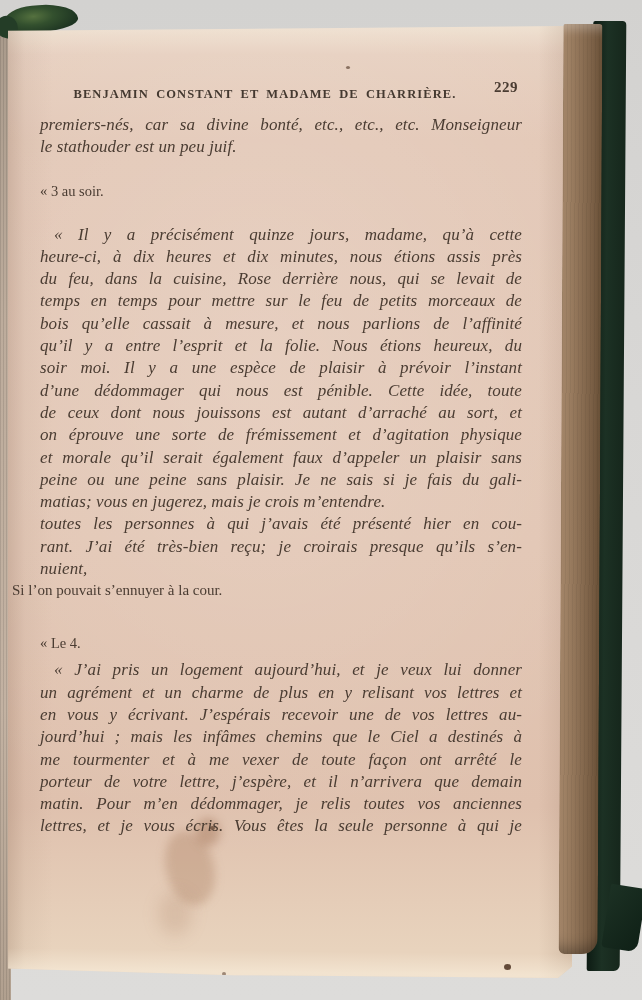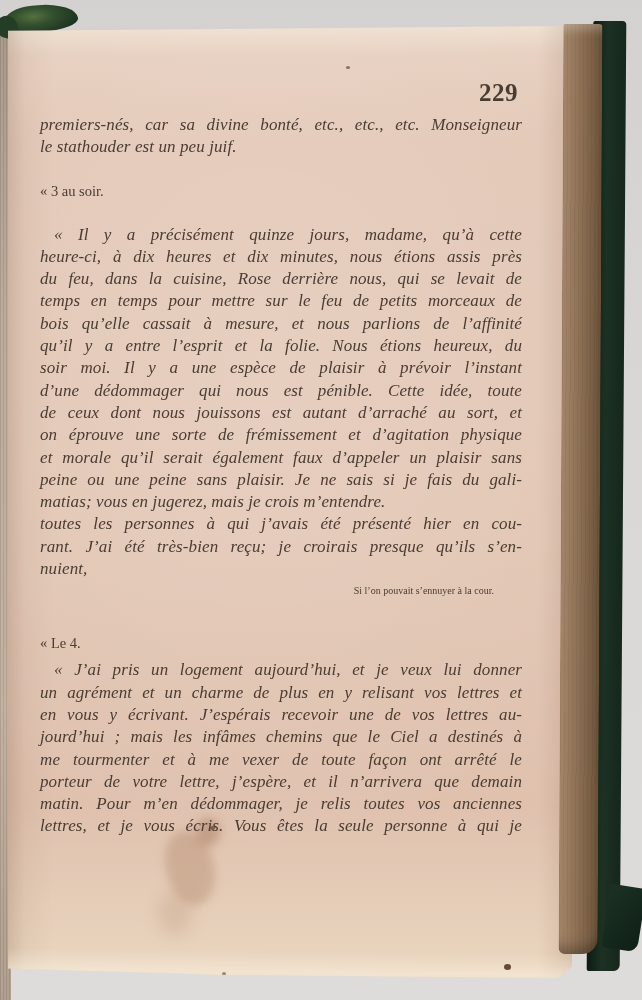--- a/index.html
+++ b/index.html
@@ -52,31 +52,31 @@
   .speck.p1{left:496px; top:938px; width:7px; height:6px;}
   .speck.p2{left:214px; top:946px; width:4px; height:4px; opacity:0.6;}
   .speck.p3{left:338px; top:40px; width:4px; height:3px; opacity:0.7;}
   .speck.p4{left:202px; top:800px; width:5px; height:4px; opacity:0.7;}
 
   
   .text-area{position:absolute; left:32px; top:58px; width:482px; color:#4a3c32;}
   .rh{position:relative; height:20px; margin-bottom:10px; text-align:center;}
   .rh-title{font-size:12.5px; letter-spacing:1.1px; word-spacing:3px; font-weight:bold;
       display:inline-block; transform:translateX(-16px); color:#443930;}
-  .rh-num{position:absolute; right:4px; top:-5px; font-size:25px; font-weight:bold; letter-spacing:0.5px;}
+  .rh-num{position:absolute; right:4px; top:-5px; font-size:15px; font-weight:bold; letter-spacing:0.5px;}
   .para{margin:0;font-style:italic;}
   .ln{font-size:17px; line-height:22.3px; height:22.3px; white-space:nowrap;
       text-align:justify; text-align-last:justify; letter-spacing:0.1px;}
   .ln.ind{text-indent:14px;}
   .ln.end{text-align-last:left; white-space:normal;}
   .dateline{font-size:14.5px; text-align:left; padding-right:84px; height:18px; line-height:18px;}
   .dl1{margin-top:23px; margin-bottom:24px;}
   .dl2{margin-top:34px; margin-bottom:7px;}
   .p1{margin-bottom:0;}
-  .interjection{font-size:10px; text-align:right; height:19px; line-height:19px;
+  .interjection{font-size:15px; text-align:left; height:19px; line-height:19px;
       margin-top:1px; transform:translateX(-28px);}
 
   
   .watermark{position:absolute; left:321px; top:835px; z-index:6;
       font-family:"Liberation Sans", sans-serif; font-size:34px; line-height:36px;
       color:#1e3cf0; white-space:nowrap; letter-spacing:0px;}
 </style>
 </head>
 <body>
 
@@ -95,20 +95,21 @@
     <div class="stain s2"></div>
     <div class="stain s3"></div>
     <div class="speck p1"></div>
     <div class="speck p2"></div>
     <div class="speck p3"></div>
     <div class="speck p4"></div>
 
     <div class="text-area">
 
       <div class="rh">
+        <span class="rh-title">BENJAMIN CONSTANT ET MADAME DE CHARRIÈRE.</span>
         <span class="rh-num">229</span>
       </div>
 
       <div class="para p1">
         <div class="ln">premiers-nés, car sa divine bonté, etc., etc., etc. Monseigneur</div>
         <div class="ln end">le stathouder est un peu juif.</div>
       </div>
 
       <div class="dateline dl1">« 3 au soir.</div>
 

